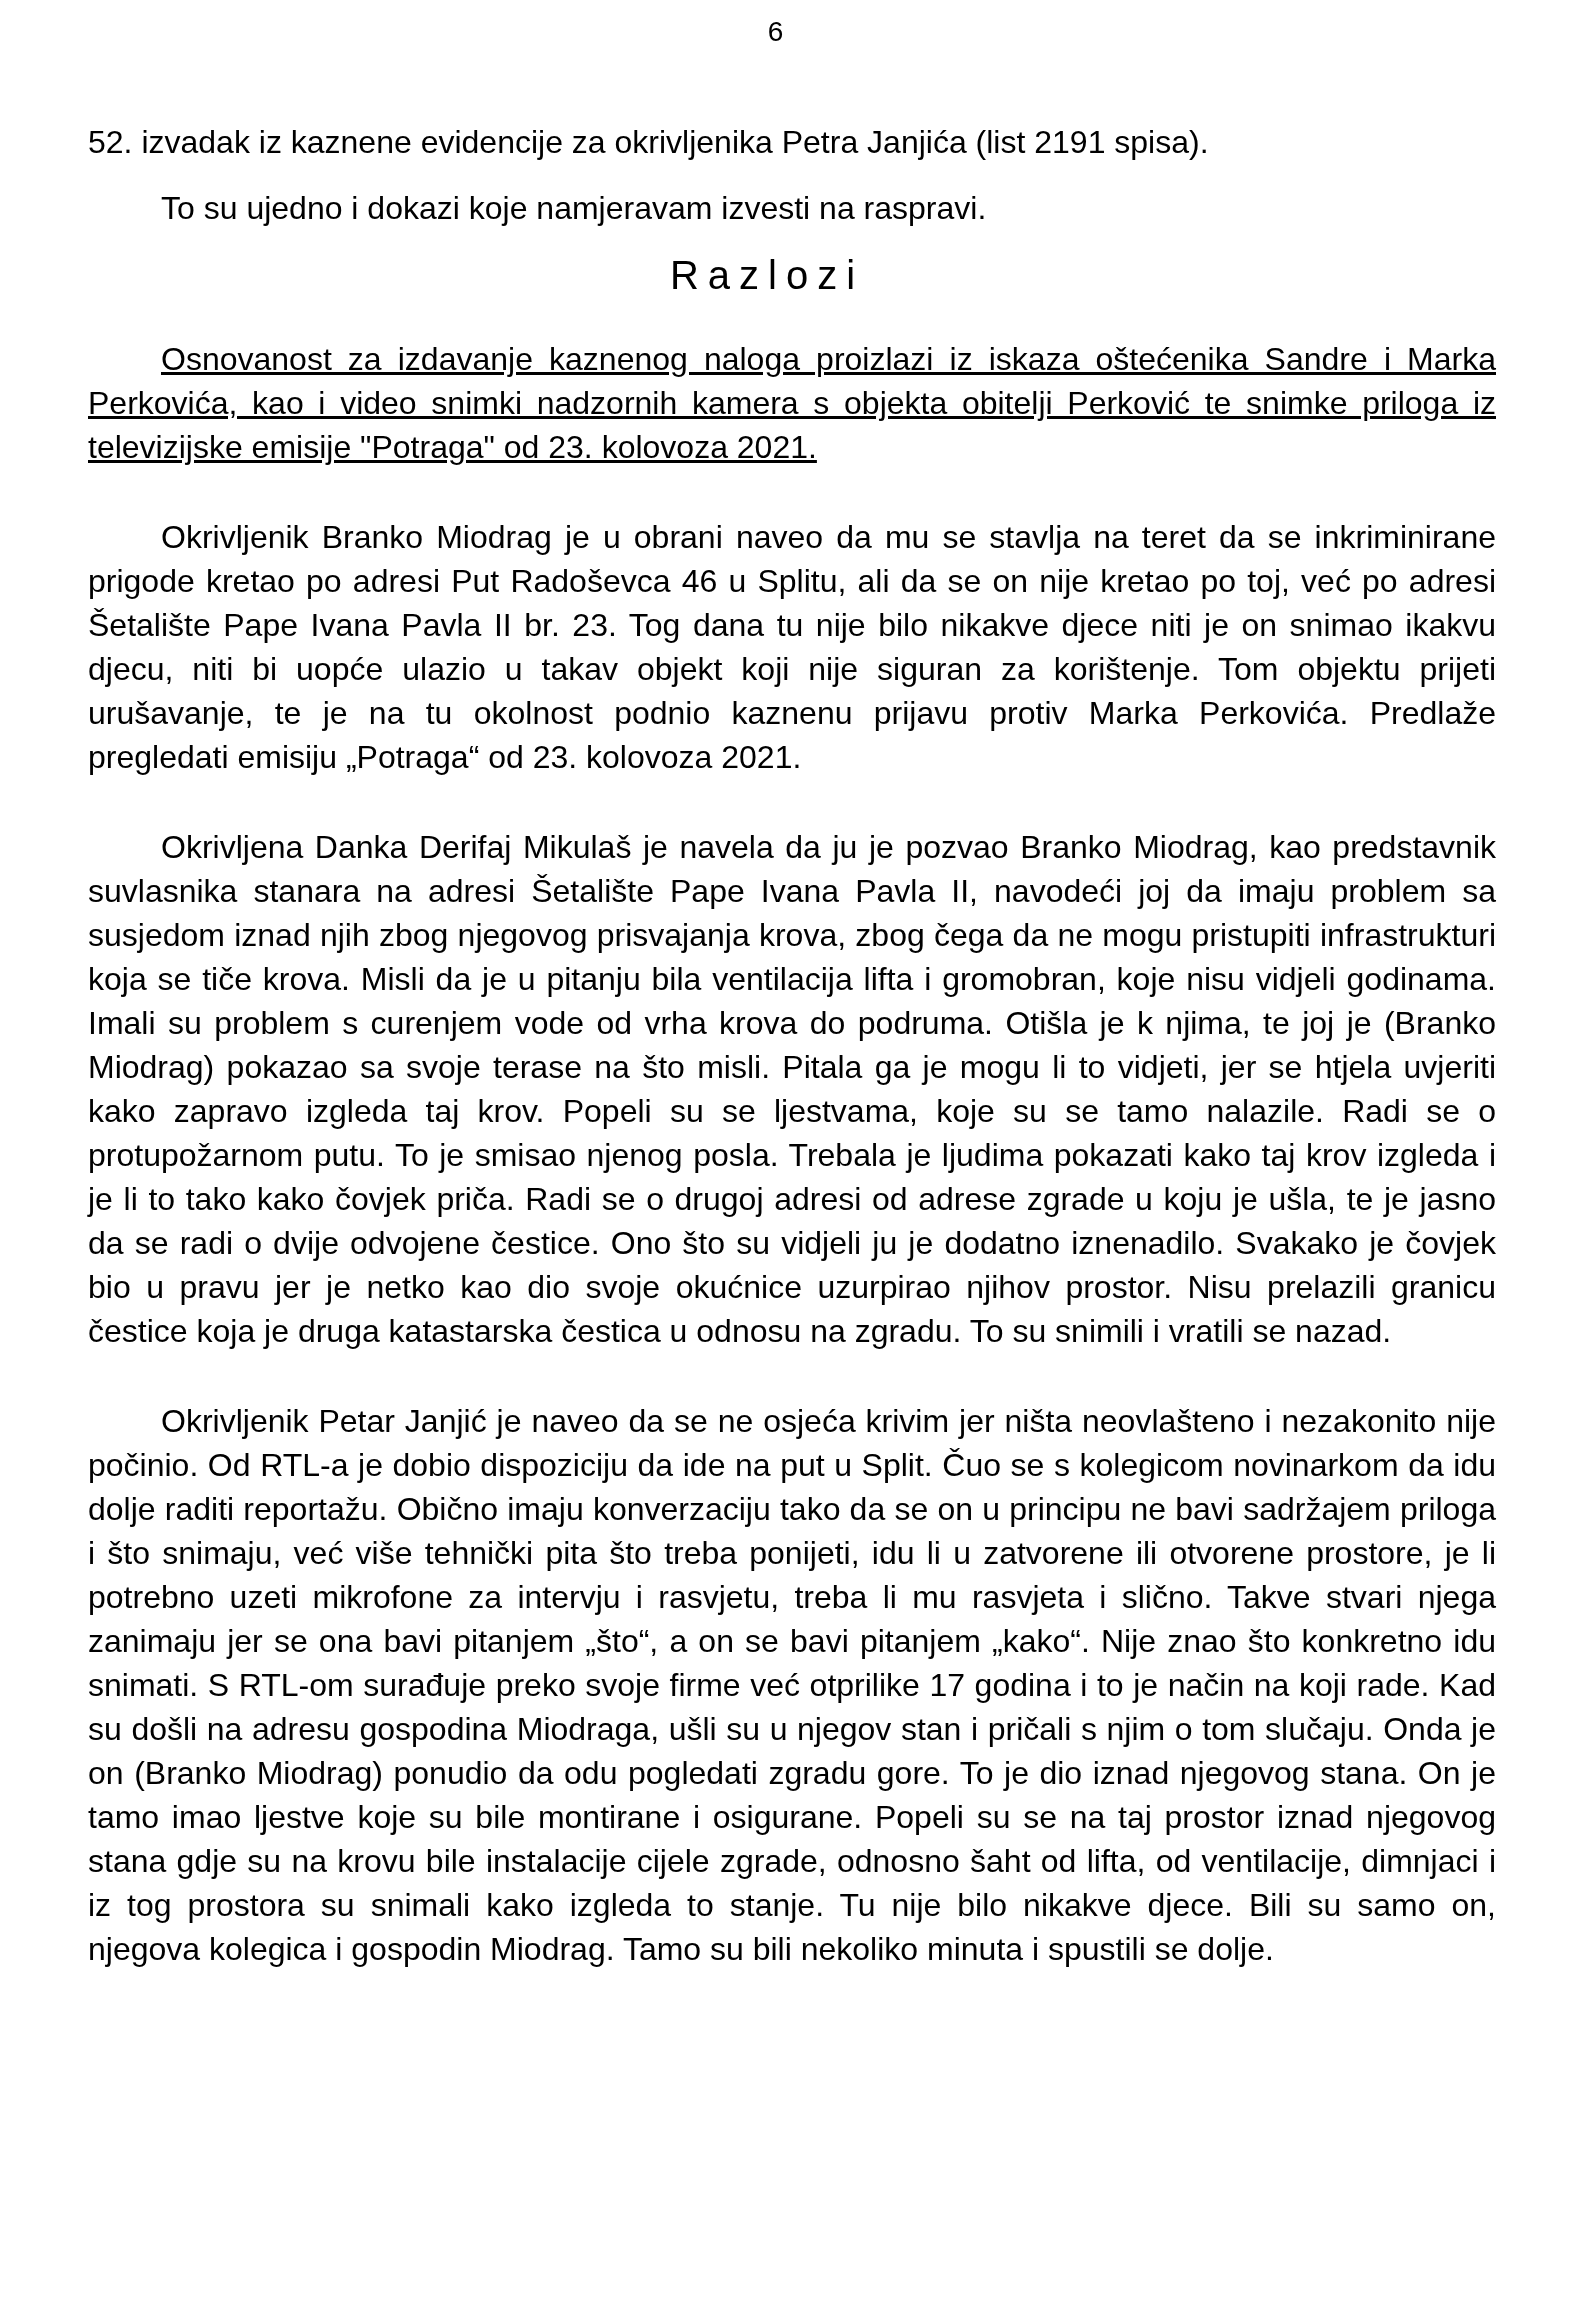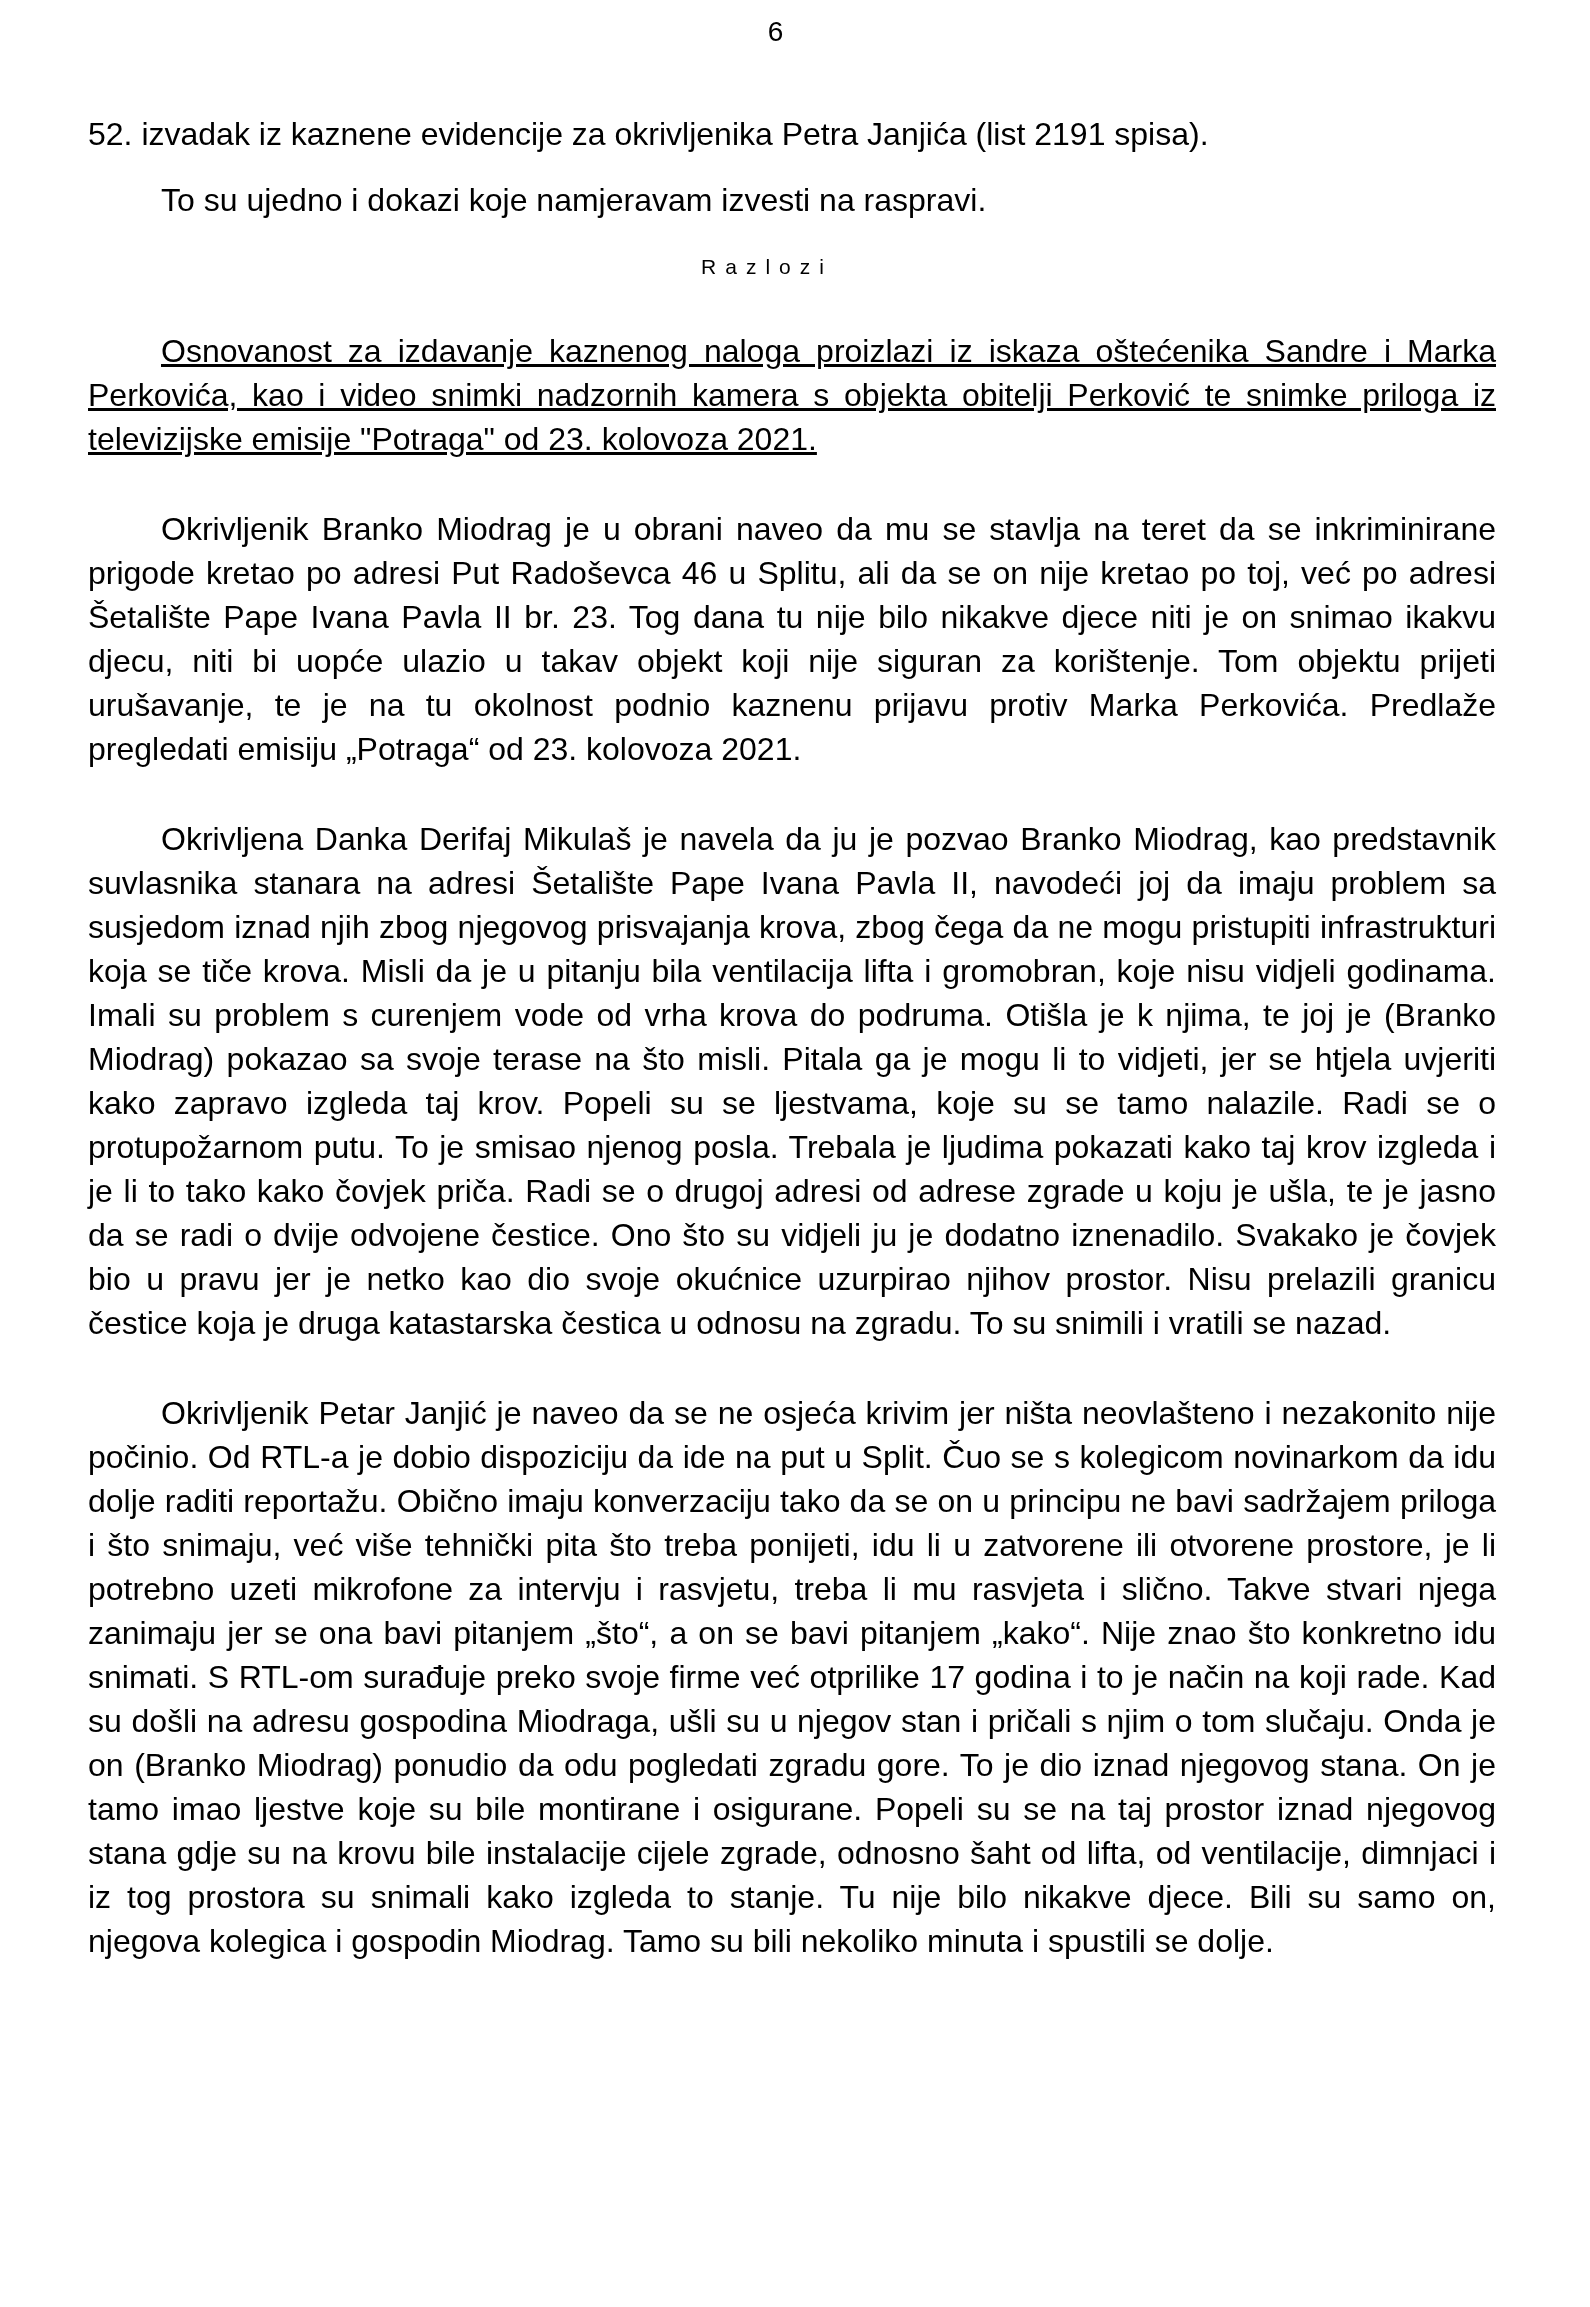--- a/index.html
+++ b/index.html
@@ -20,21 +20,21 @@
     top: 15px;
     left: 0;
     width: 1551px;
     text-align: center;
     font-size: 28px;
     line-height: 33px;
   }
   .content {
     position: absolute;
     left: 88px;
-    top: 112px;
+    top: 120px;
     width: 1408px;
     font-size: 32px;
     line-height: 44px;
   }
   .item-line {
     margin: 0;
     white-space: nowrap;
   }
   .closing {
     margin: 22.4px 0 0 0;
@@ -59,19 +59,19 @@
   }
 </style>
 </head>
 <body>
 
 <div class="page-number">6</div>
 
 <main class="content">
   <p class="item-line">52. izvadak iz kaznene evidencije za okrivljenika Petra Janjića (list 2191 spisa).</p>
   <p class="closing">To su ujedno i dokazi koje namjeravam izvesti na raspravi.</p>
-  <h2 class="heading" style="font-weight:normal;font-size:21px;line-height:44px;">Razlozi</h2>
+  <h2 class="heading" style="font-weight:normal;font-size:40px;line-height:44px;">Razlozi</h2>
   <p class="para first">Osnovanost za izdavanje kaznenog naloga proizlazi iz iskaza oštećenika Sandre i Marka Perkovića, kao i video snimki nadzornih kamera s objekta obitelji Perković te snimke priloga iz televizijske emisije "Potraga" od 23. kolovoza 2021.</p>
   <p class="para">Okrivljenik Branko Miodrag je u obrani naveo da mu se stavlja na teret da se inkriminirane prigode kretao po adresi Put Radoševca 46 u Splitu, ali da se on nije kretao po toj, već po adresi Šetalište Pape Ivana Pavla II br. 23. Tog dana tu nije bilo nikakve djece niti je on snimao ikakvu djecu, niti bi uopće ulazio u takav objekt koji nije siguran za korištenje. Tom objektu prijeti urušavanje, te je na tu okolnost podnio kaznenu prijavu protiv Marka Perkovića. Predlaže pregledati emisiju „Potraga“ od 23. kolovoza 2021.</p>
   <p class="para">Okrivljena Danka Derifaj Mikulaš je navela da ju je pozvao Branko Miodrag, kao predstavnik suvlasnika stanara na adresi Šetalište Pape Ivana Pavla II, navodeći joj da imaju problem sa susjedom iznad njih zbog njegovog prisvajanja krova, zbog čega da ne mogu pristupiti infrastrukturi koja se tiče krova. Misli da je u pitanju bila ventilacija lifta i gromobran, koje nisu vidjeli godinama. Imali su problem s curenjem vode od vrha krova do podruma. Otišla je k njima, te joj je (Branko Miodrag) pokazao sa svoje terase na što misli. Pitala ga je mogu li to vidjeti, jer se htjela uvjeriti kako zapravo izgleda taj krov. Popeli su se ljestvama, koje su se tamo nalazile. Radi se o protupožarnom putu. To je smisao njenog posla. Trebala je ljudima pokazati kako taj krov izgleda i je li to tako kako čovjek priča. Radi se o drugoj adresi od adrese zgrade u koju je ušla, te je jasno da se radi o dvije odvojene čestice. Ono što su vidjeli ju je dodatno iznenadilo. Svakako je čovjek bio u pravu jer je netko kao dio svoje okućnice uzurpirao njihov prostor. Nisu prelazili granicu čestice koja je druga katastarska čestica u odnosu na zgradu. To su snimili i vratili se nazad.</p>
   <p class="para">Okrivljenik Petar Janjić je naveo da se ne osjeća krivim jer ništa neovlašteno i nezakonito nije počinio. Od RTL-a je dobio dispoziciju da ide na put u Split. Čuo se s kolegicom novinarkom da idu dolje raditi reportažu. Obično imaju konverzaciju tako da se on u principu ne bavi sadržajem priloga i što snimaju, već više tehnički pita što treba ponijeti, idu li u zatvorene ili otvorene prostore, je li potrebno uzeti mikrofone za intervju i rasvjetu, treba li mu rasvjeta i slično. Takve stvari njega zanimaju jer se ona bavi pitanjem „što“, a on se bavi pitanjem „kako“. Nije znao što konkretno idu snimati. S RTL-om surađuje preko svoje firme već otprilike 17 godina i to je način na koji rade. Kad su došli na adresu gospodina Miodraga, ušli su u njegov stan i pričali s njim o tom slučaju. Onda je on (Branko Miodrag) ponudio da odu pogledati zgradu gore. To je dio iznad njegovog stana. On je tamo imao ljestve koje su bile montirane i osigurane. Popeli su se na taj prostor iznad njegovog stana gdje su na krovu bile instalacije cijele zgrade, odnosno šaht od lifta, od ventilacije, dimnjaci i iz tog prostora su snimali kako izgleda to stanje. Tu nije bilo nikakve djece. Bili su samo on, njegova kolegica i gospodin Miodrag. Tamo su bili nekoliko minuta i spustili se dolje.</p>
 </main>
 
 
 </body></html>

